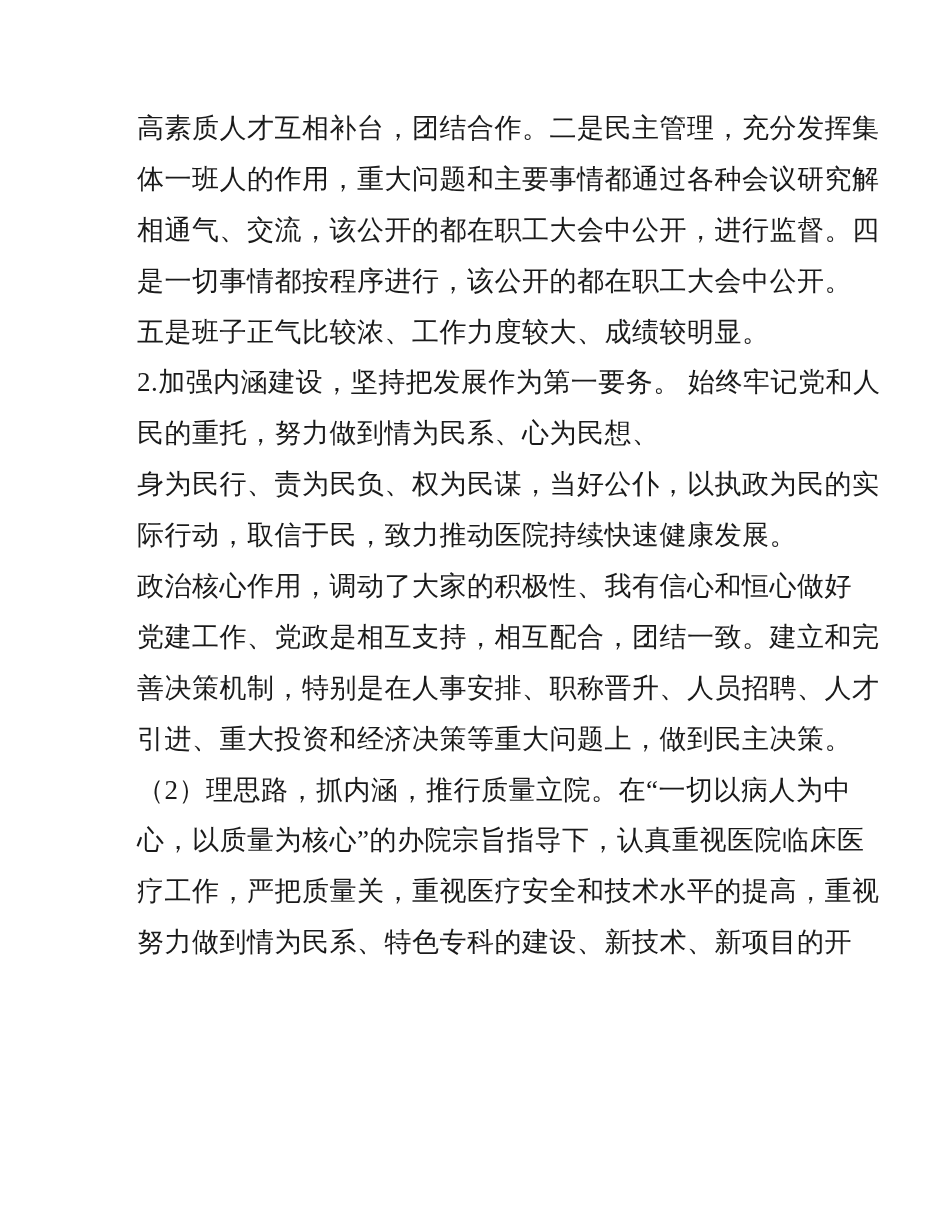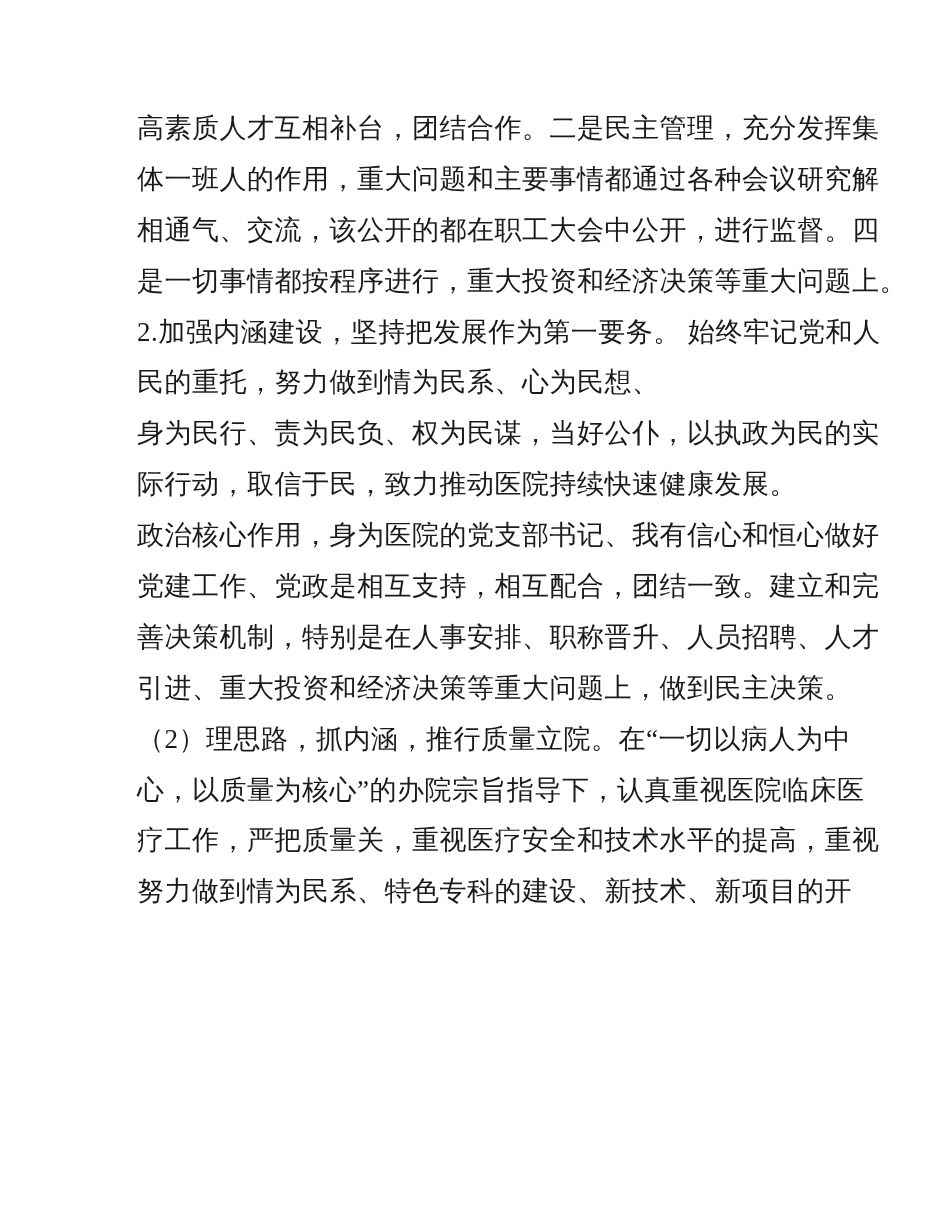--- a/index.html
+++ b/index.html
@@ -35,26 +35,27 @@
   }
 </style>
 </head>
 <body>
 
 <div class="page">
   <div class="text-block">
     <div class="line">高素质人才互相补台，团结合作。二是民主管理，充分发挥集</div>
     <div class="line">体一班人的作用，重大问题和主要事情都通过各种会议研究解</div>
     <div class="line">相通气、交流，该公开的都在职工大会中公开，进行监督。四</div>
-    <div class="line">是一切事情都按程序进行，重大投资和经济决策等重大问题上。</div>
+    <div class="line">是一切事情都按程序进行，该公开的都在职工大会中公开。</div>
+    <div class="line">五是班子正气比较浓、工作力度较大、成绩较明显。</div>
     <div class="line">2.加强内涵建设，坚持把发展作为第一要务。 始终牢记党和人</div>
     <div class="line">民的重托，努力做到情为民系、心为民想、</div>
     <div class="line">身为民行、责为民负、权为民谋，当好公仆，以执政为民的实</div>
     <div class="line">际行动，取信于民，致力推动医院持续快速健康发展。</div>
-    <div class="line">政治核心作用，身为医院的党支部书记、我有信心和恒心做好</div>
+    <div class="line">政治核心作用，调动了大家的积极性、我有信心和恒心做好</div>
     <div class="line">党建工作、党政是相互支持，相互配合，团结一致。建立和完</div>
     <div class="line">善决策机制，特别是在人事安排、职称晋升、人员招聘、人才</div>
     <div class="line">引进、重大投资和经济决策等重大问题上，做到民主决策。</div>
     <div class="line">（2）理思路，抓内涵，推行质量立院。在“一切以病人为中</div>
     <div class="line">心，以质量为核心”的办院宗旨指导下，认真重视医院临床医</div>
     <div class="line">疗工作，严把质量关，重视医疗安全和技术水平的提高，重视</div>
     <div class="line">努力做到情为民系、特色专科的建设、新技术、新项目的开</div>
   </div>
 </div>
 

